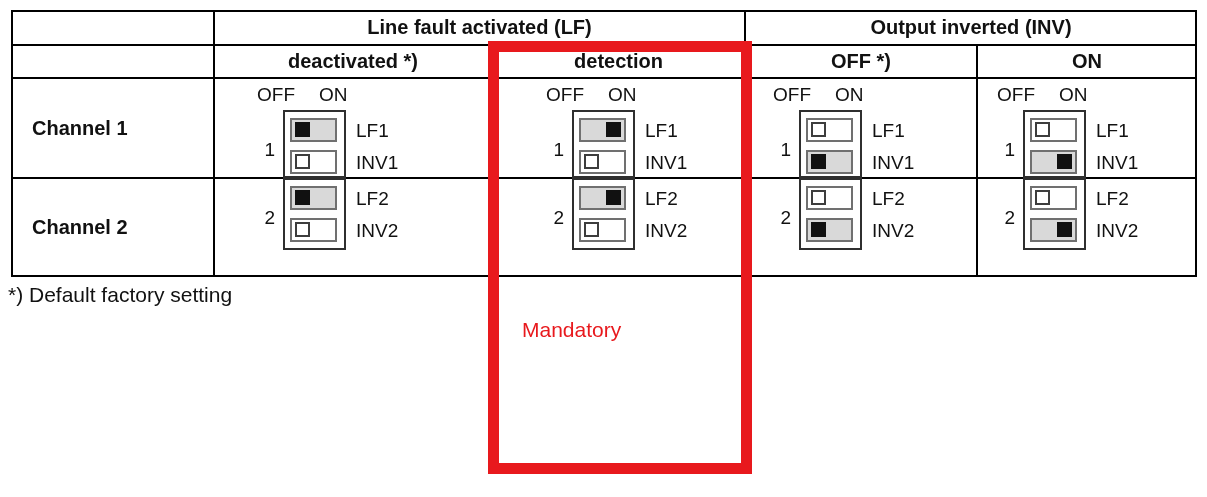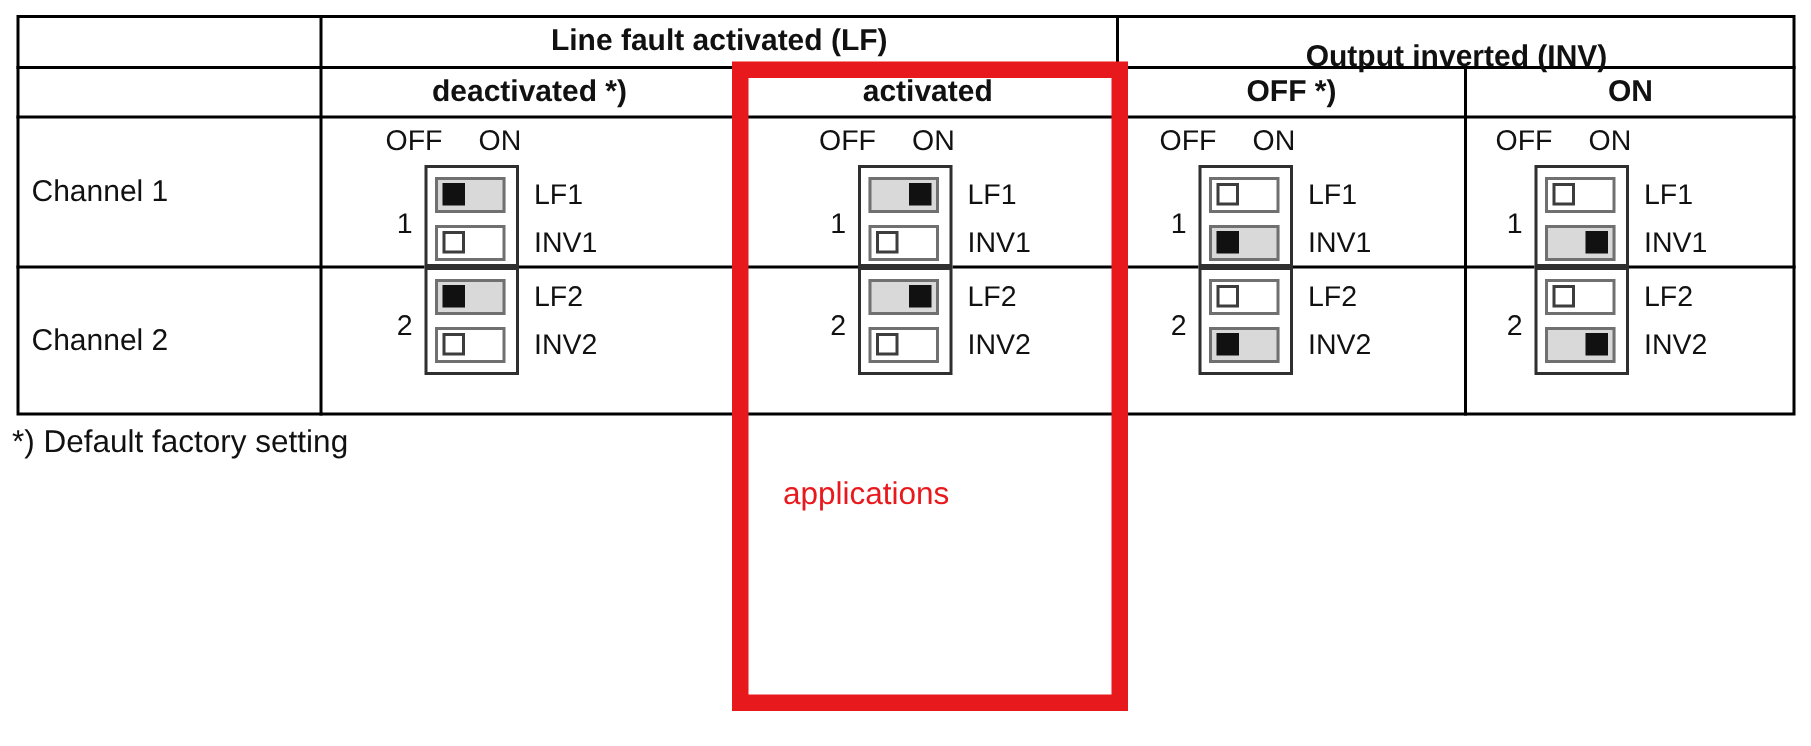--- a/index.html
+++ b/index.html
@@ -5,22 +5,22 @@
 <style>
   html,body{margin:0;padding:0;}
   body{
     width:1207px;height:497px;position:relative;background:#ffffff;
     font-family:"Liberation Sans", sans-serif;color:#111;overflow:hidden;
   }
   .hline,.vline{position:absolute;background:#000;}
   .tborder{position:absolute;border:2px solid #000;box-sizing:border-box;background:transparent;}
   .hdr{position:absolute;display:flex;align-items:center;justify-content:center;
        font-weight:bold;font-size:20px;white-space:nowrap;}
-  .chan{position:absolute;display:flex;align-items:center;font-weight:normal;font-size:20px;
-        padding-left:8px;box-sizing:border-box;white-space:nowrap;}
+  .chan{position:absolute;display:flex;align-items:center;font-weight:bold;font-size:20px;
+        padding-left:19px;box-sizing:border-box;white-space:nowrap;}
   .offon{position:absolute;display:flex;gap:24px;font-size:19px;line-height:22px;}
   .swnum{position:absolute;width:22px;text-align:right;font-size:19px;line-height:24px;}
   .swblock{position:absolute;width:63px;border:2px solid #2f2f2f;background:#fff;box-sizing:border-box;}
   .sw{position:absolute;left:5px;width:47px;height:24px;border:2px solid #707070;
       background:#fff;box-sizing:border-box;}
   .sw.hl{background:#d9d9d9;}
   .sq{position:absolute;top:2px;width:15px;height:15px;background:#111;box-sizing:border-box;}
   .sq.hollow{background:#fff;border:2px solid #3d3d3d;}
   .sq.left{left:3px;}
   .sq.right{right:3px;}
@@ -37,24 +37,24 @@
 <div class="tborder" style="left:11px;top:10px;width:1186px;height:267px;"></div>
 <div class="vline" style="left:213px;top:10px;width:2px;height:267px;"></div>
 <div class="vline" style="left:491px;top:45px;width:2px;height:232px;"></div>
 <div class="vline" style="left:744px;top:10px;width:2px;height:267px;"></div>
 <div class="vline" style="left:976px;top:45px;width:2px;height:232px;"></div>
 <div class="hline" style="left:11px;top:44px;width:1186px;height:2px;"></div>
 <div class="hline" style="left:11px;top:77px;width:1186px;height:2px;"></div>
 <div class="hline" style="left:11px;top:177px;width:1186px;height:2px;"></div>
 
 <div class="hdr" style="left:214px;top:12px;width:531px;height:31px;">Line fault activated (LF)</div>
-<div class="hdr" style="left:745px;top:23px;width:452px;height:31px;">Output inverted (INV)</div>
+<div class="hdr" style="left:745px;top:12px;width:452px;height:31px;">Output inverted (INV)</div>
 
 <div class="hdr" style="left:214px;top:46px;width:278px;height:30px;">deactivated *)</div>
-<div class="hdr" style="left:492px;top:46px;width:253px;height:30px;">activated</div>
+<div class="hdr" style="left:492px;top:46px;width:253px;height:30px;">detection</div>
 <div class="hdr" style="left:745px;top:46px;width:232px;height:30px;">OFF *)</div>
 <div class="hdr" style="left:977px;top:46px;width:220px;height:30px;">ON</div>
 
 <div class="chan" style="left:13px;top:79px;width:198px;height:98px;">Channel 1</div>
 <div class="chan" style="left:13px;top:180px;width:198px;height:95px;">Channel 2</div>
 
 <div id="switch-layer">
     <div class="offon" style="left: 257px; top: 84px;">
       <span>OFF</span>
       <span>ON</span>
@@ -158,14 +158,14 @@
       </div>
     </div>
     <div class="swlabel" style="left: 1096px; top: 187px;">LF2</div>
     <div class="swlabel" style="left: 1096px; top: 219px;">INV2</div>
   </div>
 
 <div class="footnote">*) Default factory setting</div>
 
 <div class="callout-box" style="border-color: rgb(232, 25, 29);"></div>
 <div class="callout-text" style="color: rgb(232, 25, 29);">
-  <div>applications</div>
+  <div>Mandatory</div>
 </div>
 
 </body></html>

